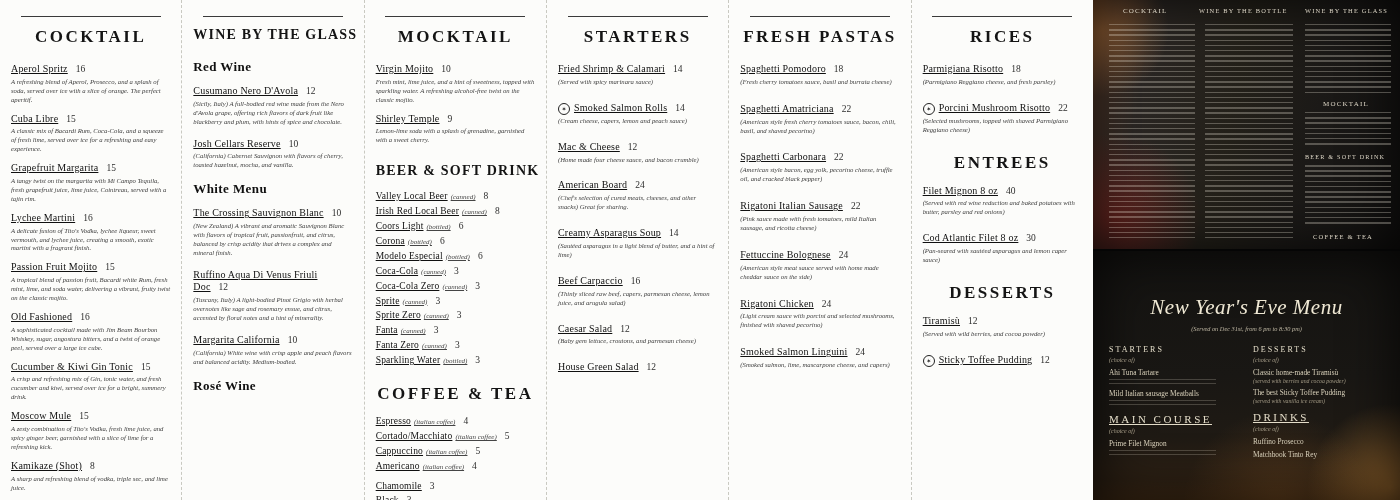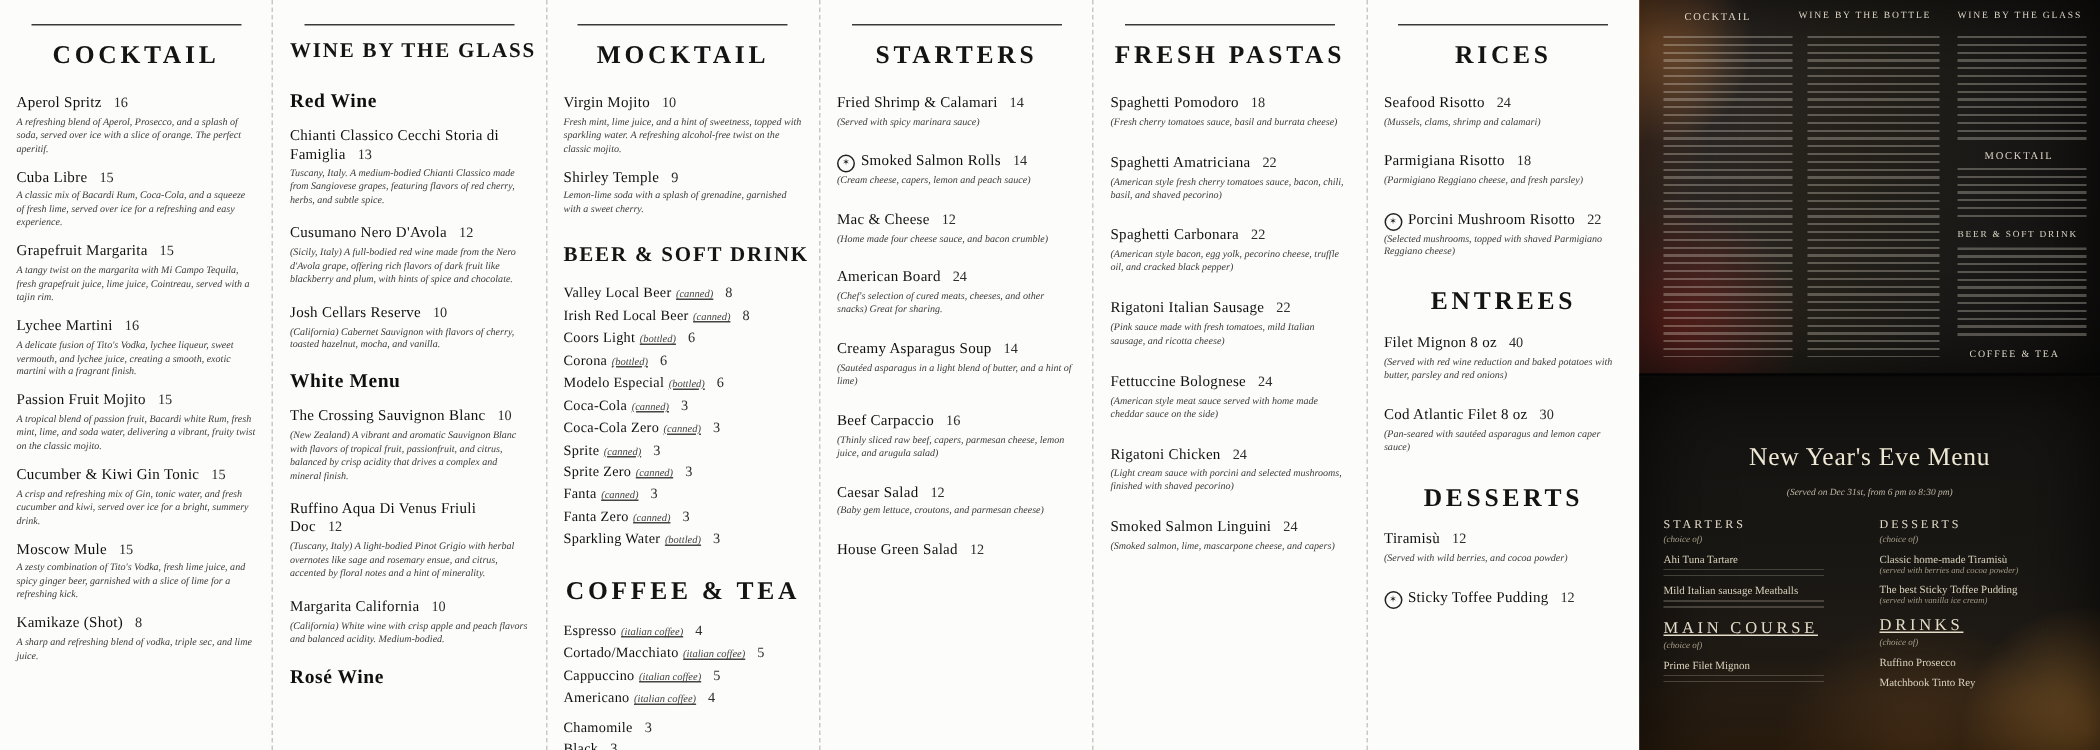--- a/index.html
+++ b/index.html
@@ -13,40 +13,40 @@
   .ttl{font-size:17px;font-weight:bold;letter-spacing:2.5px;text-align:center;margin:0 0 16px;color:#141414;white-space:nowrap;}
   .ttl.sm{font-size:14px;letter-spacing:1.2px;}
   .ttl.mid{margin-top:18px;margin-bottom:12px;}
   .sub{font-size:13px;font-weight:bold;letter-spacing:.4px;margin:6px 0 10px;color:#101010;}
   .it{margin-bottom:8px;}
   .c-wine .it{margin-bottom:11px;}
   .c-starters .it{margin-bottom:15px;}
   .c-pastas .it{margin-bottom:16px;}
   .c-rices .it{margin-bottom:15px;}
   .ln{font-size:10px;line-height:1.25;}
-  .nm{color:#101010;letter-spacing:.2px;}
+  .nm{color:#101010;letter-spacing:.2px;text-decoration:underline;}
   .pr{color:#2d2d2d;margin-left:8px;font-size:9.5px;}
   .ds{font-size:6.7px;font-style:italic;color:#3c3c3c;line-height:1.33;margin-top:2px;}
   .bev{font-size:9.5px;margin-bottom:3.5px;line-height:1.2;}
   .nt{font-style:italic;font-size:7px;color:#454545;margin-left:3px;text-decoration:underline;}
   .bdg{display:inline-block;width:10px;height:10px;line-height:10px;text-align:center;border:1px solid #222;border-radius:50%;font-size:6px;margin-right:4px;color:#222;}
   
   .photos{width:307px;min-width:307px;display:flex;flex-direction:column;background:#000;}
   .photo{position:relative;height:250px;overflow:hidden;box-shadow:inset 0 0 55px rgba(0,0,0,.8);}
   .photo-top{border-bottom:2px solid #050505;background:
     radial-gradient(circle at 3% 12%, rgba(196,126,64,.55), transparent 18%),
     radial-gradient(circle at 7% 88%, rgba(128,32,26,.65), transparent 24%),
     linear-gradient(100deg,#6d4526 0%,#463227 6%,#2a2623 18%,#232019 45%,#1b1917 70%,#121110 100%);}
   .photo-bottom{background:
     radial-gradient(circle at 97% 95%, rgba(255,172,70,.45), transparent 22%),
     radial-gradient(circle at 60% 102%, rgba(150,95,40,.35), transparent 30%),
     linear-gradient(180deg,#141311 0%,#191714 50%,#1f1a14 75%,#2e2114 92%,#3f2a15 100%);}
   .ph-head{position:absolute;color:#ddd6c6;font-size:7px;letter-spacing:1.2px;white-space:nowrap;}
   .tx{position:absolute;background:repeating-linear-gradient(to bottom, rgba(232,226,212,.30) 0 1.5px, transparent 1.5px 5.2px);}
-  .nye-title{position:absolute;top:44px;left:0;right:0;text-align:center;font-size:17px;color:#efe8d4;letter-spacing:.5px;}
+  .nye-title{position:absolute;top:44px;left:0;right:0;text-align:center;font-style:italic;font-size:21px;color:#efe8d4;letter-spacing:.5px;}
   .nye-sub{position:absolute;top:74px;left:0;right:0;text-align:center;font-style:italic;font-size:6.3px;color:#bfb7a3;}
   .nye-col{position:absolute;top:94px;}
   .nye-h{font-size:8px;letter-spacing:2px;color:#e4ddc9;margin-bottom:3px;}
   .nye-h.big{font-size:11px;margin-top:7px;letter-spacing:2.5px;text-decoration:underline;}
   .nye-n{font-size:6px;font-style:italic;color:#a89f8a;margin-bottom:5px;}
   .nye-i{font-size:7.3px;color:#d9d1bb;margin:4px 0 1px;}
   .nye-n2{font-size:5.8px;font-style:italic;color:#a39a85;margin-bottom:3px;}
   .nye-sep{height:6px;width:82%;background:repeating-linear-gradient(to bottom, rgba(230,222,205,.22) 0 1px, transparent 1px 4px);margin:2px 0;}
 </style>
 </head>
@@ -73,41 +73,41 @@
         </div>
       <div class="it">
           <div class="ln"><span class="nm">Lychee Martini</span><span class="pr">16</span></div>
           <div class="ds">A delicate fusion of Tito's Vodka, lychee liqueur, sweet vermouth, and lychee juice, creating a smooth, exotic martini with a fragrant finish.</div>
         </div>
       <div class="it">
           <div class="ln"><span class="nm">Passion Fruit Mojito</span><span class="pr">15</span></div>
           <div class="ds">A tropical blend of passion fruit, Bacardi white Rum, fresh mint, lime, and soda water, delivering a vibrant, fruity twist on the classic mojito.</div>
         </div>
       <div class="it">
+          <div class="ln"><span class="nm">Old Fashioned</span><span class="pr">16</span></div>
+          <div class="ds">A sophisticated cocktail made with Jim Beam Bourbon Whiskey, sugar, angostura bitters, and a twist of orange peel, served over a large ice cube.</div>
+        </div>
+      <div class="it">
           <div class="ln"><span class="nm">Cucumber &amp; Kiwi Gin Tonic</span><span class="pr">15</span></div>
           <div class="ds">A crisp and refreshing mix of Gin, tonic water, and fresh cucumber and kiwi, served over ice for a bright, summery drink.</div>
         </div>
       <div class="it">
           <div class="ln"><span class="nm">Moscow Mule</span><span class="pr">15</span></div>
           <div class="ds">A zesty combination of Tito's Vodka, fresh lime juice, and spicy ginger beer, garnished with a slice of lime for a refreshing kick.</div>
         </div>
       <div class="it">
           <div class="ln"><span class="nm">Kamikaze (Shot)</span><span class="pr">8</span></div>
           <div class="ds">A sharp and refreshing blend of vodka, triple sec, and lime juice.</div>
         </div>
     </section>
 
     <section class="col c-wine">
       <div class="rule"></div>
       <h2 class="ttl sm">WINE BY THE GLASS</h2>
       <h3 class="sub">Red Wine</h3>
-      <div class="it">
-          <div class="ln"><span class="nm">Chianti Classico Cecchi Storia di Famiglia</span><span class="pr">13</span></div>
-          <div class="ds">Tuscany, Italy. A medium-bodied Chianti Classico made from Sangiovese grapes, featuring flavors of red cherry, herbs, and subtle spice.</div>
-        </div>
       <div class="it">
           <div class="ln"><span class="nm">Cusumano Nero D'Avola</span><span class="pr">12</span></div>
           <div class="ds">(Sicily, Italy) A full-bodied red wine made from the Nero d'Avola grape, offering rich flavors of dark fruit like blackberry and plum, with hints of spice and chocolate.</div>
         </div>
       <div class="it">
           <div class="ln"><span class="nm">Josh Cellars Reserve</span><span class="pr">10</span></div>
           <div class="ds">(California) Cabernet Sauvignon with flavors of cherry, toasted hazelnut, mocha, and vanilla.</div>
         </div>
       <h3 class="sub">White Menu</h3>
       <div class="it">
@@ -226,24 +226,20 @@
       <div class="it">
           <div class="ln"><span class="nm">Smoked Salmon Linguini</span><span class="pr">24</span></div>
           <div class="ds">(Smoked salmon, lime, mascarpone cheese, and capers)</div>
         </div>
     </section>
 
     <section class="col c-rices">
       <div class="rule"></div>
       <h2 class="ttl">RICES</h2>
       <div class="it">
-          <div class="ln"><span class="nm">Seafood Risotto</span><span class="pr">24</span></div>
-          <div class="ds">(Mussels, clams, shrimp and calamari)</div>
-        </div>
-      <div class="it">
           <div class="ln"><span class="nm">Parmigiana Risotto</span><span class="pr">18</span></div>
           <div class="ds">(Parmigiano Reggiano cheese, and fresh parsley)</div>
         </div>
       <div class="it">
           <div class="ln"><span class="bdg">✶</span><span class="nm">Porcini Mushroom Risotto</span><span class="pr">22</span></div>
           <div class="ds">(Selected mushrooms, topped with shaved Parmigiano Reggiano cheese)</div>
         </div>
       <h2 class="ttl mid">ENTREES</h2>
       <div class="it">
           <div class="ln"><span class="nm">Filet Mignon 8 oz</span><span class="pr">40</span></div>

